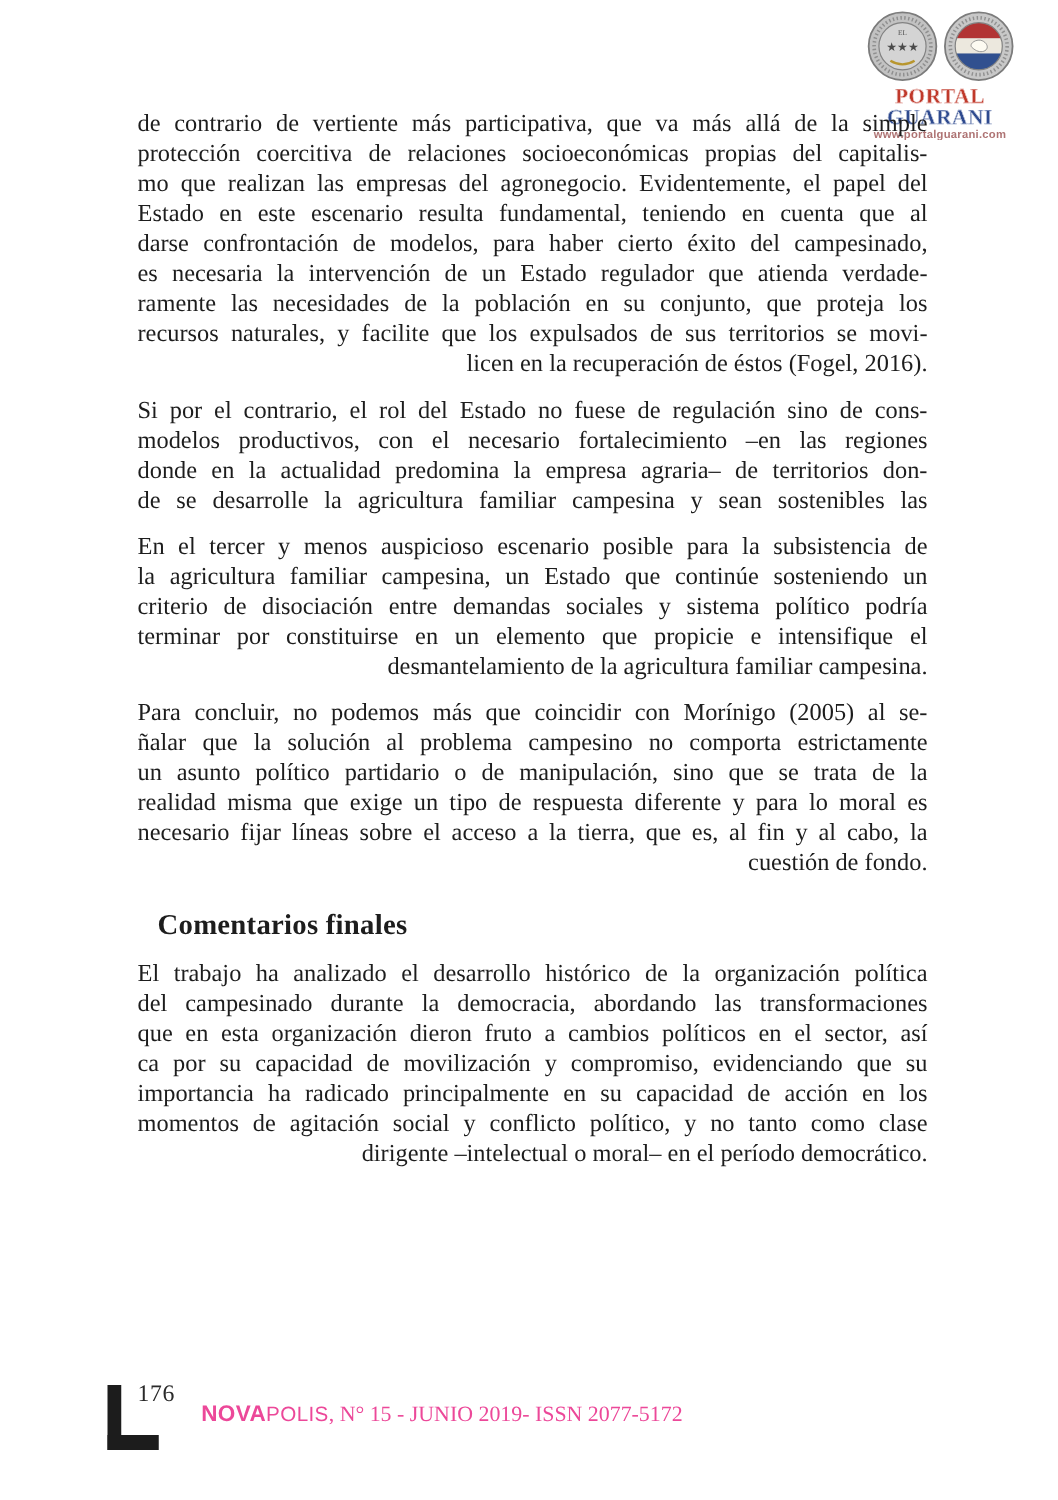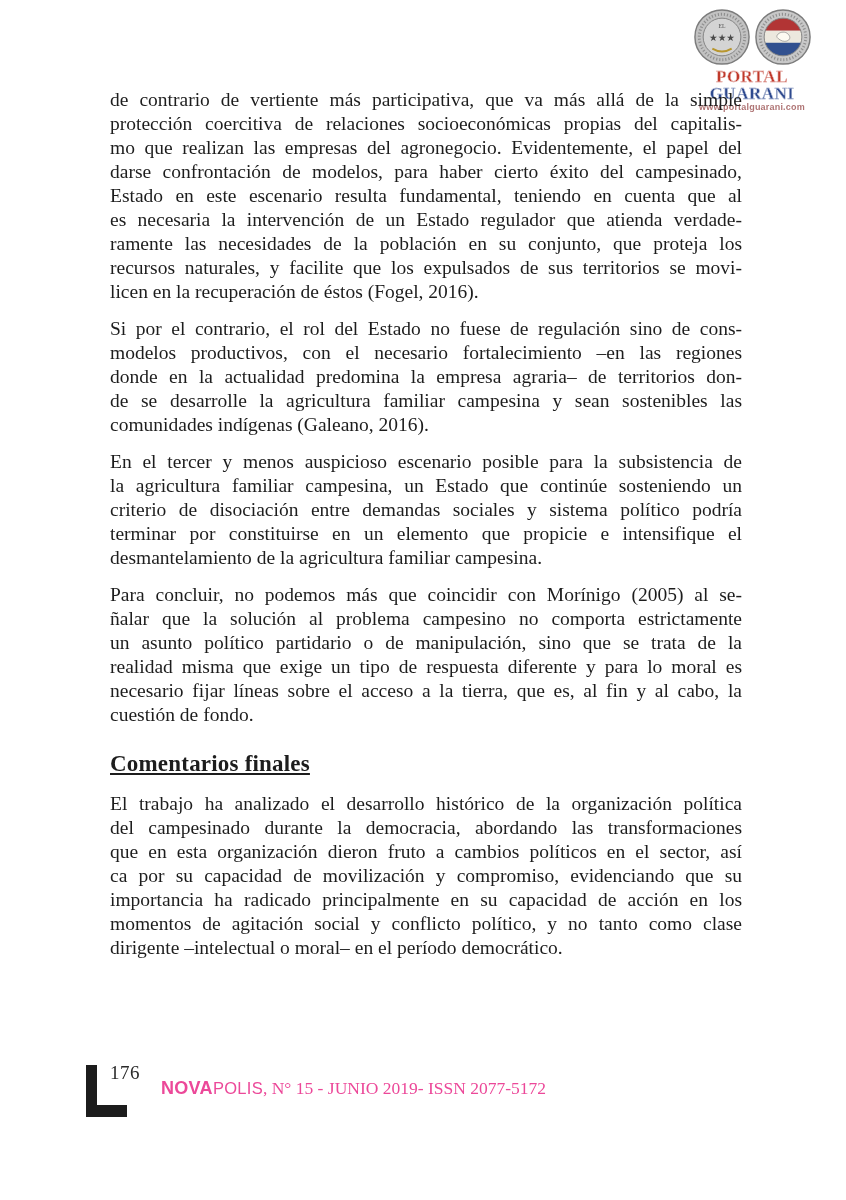--- a/index.html
+++ b/index.html
@@ -40,29 +40,29 @@
     color:#a05b5b; opacity:0.85;
   }
 
   
   .content {
     position:absolute; left:110px; top:88px; width:632px;
     font-size:19.5px; line-height:24px;
   }
   .para { margin:0 0 13px 0; }
   .jline { text-align:justify; text-align-last:justify; }
-  .jlast { text-align:left; }
+  .jlast { text-align:right; }
   .content h2 {
     font-size:23px; font-weight:bold;
-    margin:25px 0 16px 0; letter-spacing:0.2px;text-decoration:underline;
+    margin:25px 0 16px 16px; letter-spacing:0.2px;
   }
 
   
   .footer {
-    position:absolute; left:86px; top:1065px;
+    position:absolute; left:86px; top:1108px;
     display:flex; align-items:flex-start;
   }
   .corner-mark {
     position:relative;
     width:30px; height:40px;
     border-left:11px solid #1c1c1c;
     border-bottom:12px solid #1c1c1c;
   }
   .page-number {
     position:absolute; left:13px; top:-3px;
@@ -115,33 +115,32 @@
   </div>
   <div class="logo-title">PORTAL GUARANI</div>
   <div class="logo-site">www.portalguarani.com</div>
 </div>
 
 <main class="content" id="article-blocks">
     <div class="para">
       <div class="jline">de contrario de vertiente más participativa, que va más allá de la simple</div>
       <div class="jline">protección coercitiva de relaciones socioeconómicas propias del capitalis-</div>
       <div class="jline">mo que realizan las empresas del agronegocio. Evidentemente, el papel del</div>
+      <div class="jline">Estado en este escenario resulta fundamental, teniendo en cuenta que al</div>
       <div class="jline">darse confrontación de modelos, para haber cierto éxito del campesinado,</div>
-      <div class="jline">Estado en este escenario resulta fundamental, teniendo en cuenta que al</div>
       <div class="jline">es necesaria la intervención de un Estado regulador que atienda verdade-</div>
       <div class="jline">ramente las necesidades de la población en su conjunto, que proteja los</div>
       <div class="jline">recursos naturales, y facilite que los expulsados de sus territorios se movi-</div>
       <div class="jlast">licen en la recuperación de éstos (Fogel, 2016).</div>
     </div>
     <div class="para">
       <div class="jline">Si por el contrario, el rol del Estado no fuese de regulación sino de cons-</div>
       <div class="jline">modelos productivos, con el necesario fortalecimiento –en las regiones</div>
       <div class="jline">donde en la actualidad predomina la empresa agraria– de territorios don-</div>
       <div class="jline">de se desarrolle la agricultura familiar campesina y sean sostenibles las</div>
-      <div class="jlast">comunidades indígenas (Galeano, 2016).</div>
     </div>
     <div class="para">
       <div class="jline">En el tercer y menos auspicioso escenario posible para la subsistencia de</div>
       <div class="jline">la agricultura familiar campesina, un Estado que continúe sosteniendo un</div>
       <div class="jline">criterio de disociación entre demandas sociales y sistema político podría</div>
       <div class="jline">terminar por constituirse en un elemento que propicie e intensifique el</div>
       <div class="jlast">desmantelamiento de la agricultura familiar campesina.</div>
     </div>
     <div class="para">
       <div class="jline">Para concluir, no podemos más que coincidir con Morínigo (2005) al se-</div>

